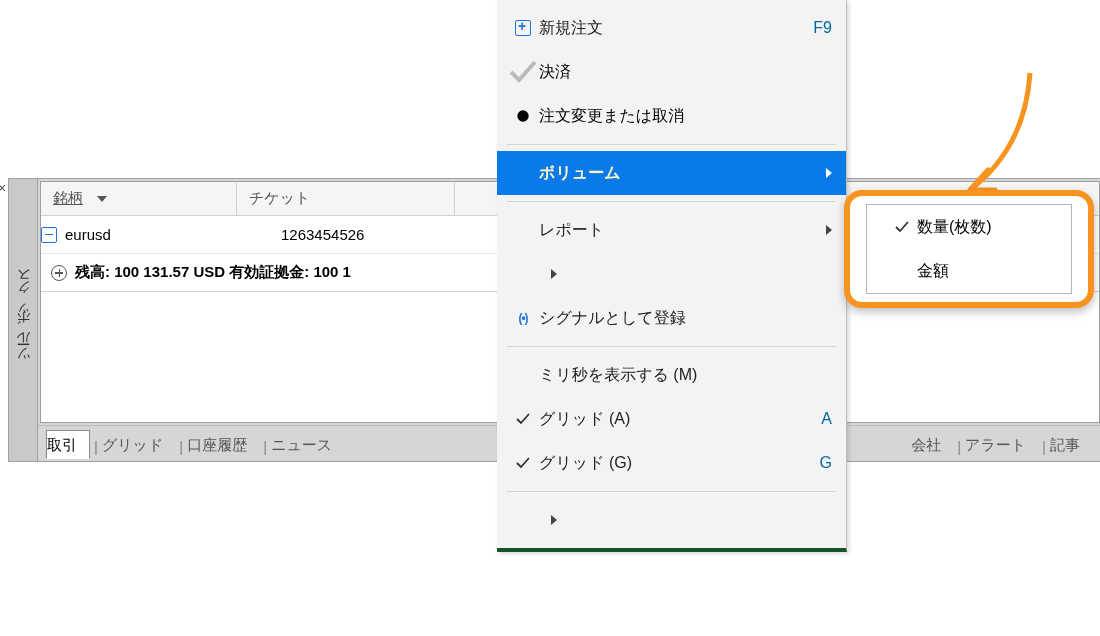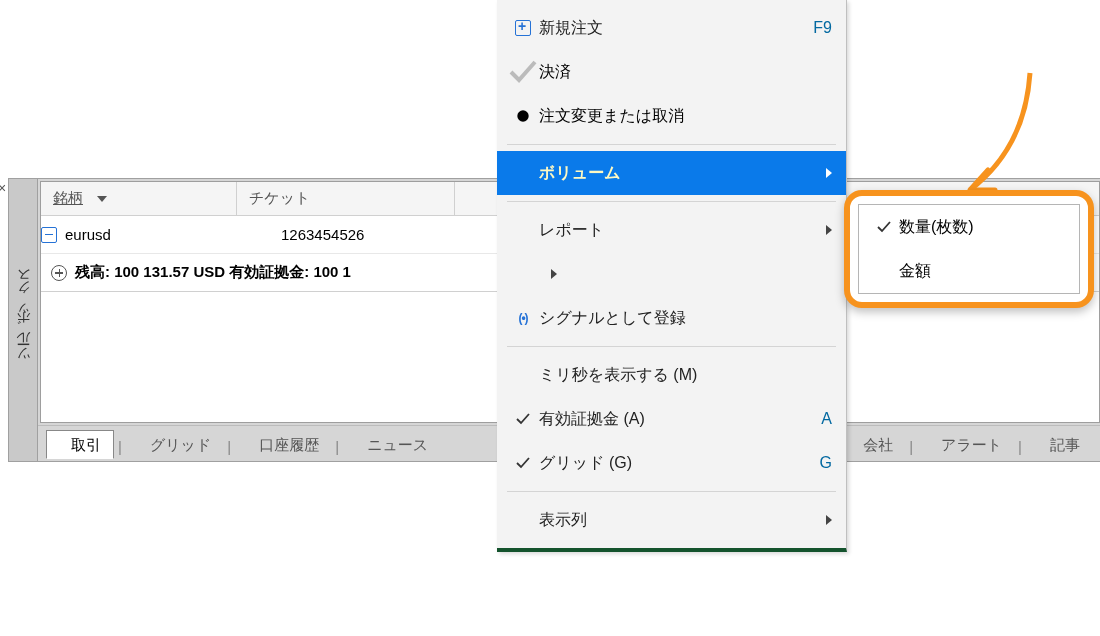--- a/index.html
+++ b/index.html
@@ -131,21 +131,21 @@
       background: #D6D6D6;
       display: flex;
       align-items: flex-end;
       padding: 0 8px 3px 8px;
       gap: 2px;
       font-size: 15px;
       color: #555;
       border-top: 1px solid #bcbcbc;
     }
     .tab {
-      padding: 5px 12px 3px 24px;
+      padding: 5px 12px 3px 0;
       cursor: pointer;
       white-space: nowrap;
     }
     .tab.active {
       background: #fff;
       border: 1px solid #888;
       border-bottom: 1px solid #fff;
       color: #000;
       position: relative;
       top: 1px;
@@ -209,21 +209,22 @@
       width: 250px;
       background: #fff;
       border: 6px solid #F7931E;
       border-radius: 18px;
       box-shadow: 0 4px 10px rgba(0,0,0,.25);
       padding: 4px 0;
       z-index: 30;
     }
     .submenu-inner {
       border: 1px solid #b5b5b5;
-      margin: 4px 8px;
+      margin: 4px 16px;
+      padding-left: 10px;
     }
     .smi {
       display: flex;
       align-items: center;
       height: 44px;
       padding: 0 10px;
       font-size: 16px;
       cursor: pointer;
     }
     .smi-chk { width: 30px; display:flex; justify-content:center; }
@@ -353,36 +354,35 @@
   <div class="mi">
     <span class="mi-icon"></span>
     <span class="mi-label">ミリ秒を表示する (M)</span>
   </div>
   <div class="mi">
     <span class="mi-icon chk">
       <svg viewBox="0 0 16 16">
           <path d="M2 8 L6 12 L14 3" fill="none" stroke="#333" stroke-width="1.8"></path>
         </svg>
     </span>
-    <span class="mi-label">有効証拠金 (A)</span>
+    <span class="mi-label">グリッド (A)</span>
     <span class="mi-short">A</span>
   </div>
   <div class="mi">
     <span class="mi-icon chk">
       <svg viewBox="0 0 16 16">
           <path d="M2 8 L6 12 L14 3" fill="none" stroke="#333" stroke-width="1.8"></path>
         </svg>
     </span>
     <span class="mi-label">グリッド (G)</span>
     <span class="mi-short">G</span>
   </div>
   <div class="mi-sep"></div>
   <div class="mi">
     <span class="mi-icon"></span>
-    <span class="mi-label">表示列</span>
     <span class="mi-arrow"><span class="sub-triangle"></span></span>
   </div>
 </div>
 
 <svg class="arrow-svg" viewBox="0 0 200 140">
   <path d="M 180 5 Q 175 80 120 122" fill="none" stroke="#F7931E" stroke-width="5"></path>
   <path d="M 120 122 L 138 102 M 120 122 L 145 122" fill="none" stroke="#F7931E" stroke-width="5" stroke-linecap="round"></path>
 </svg>
 
 <div class="submenu-box">

